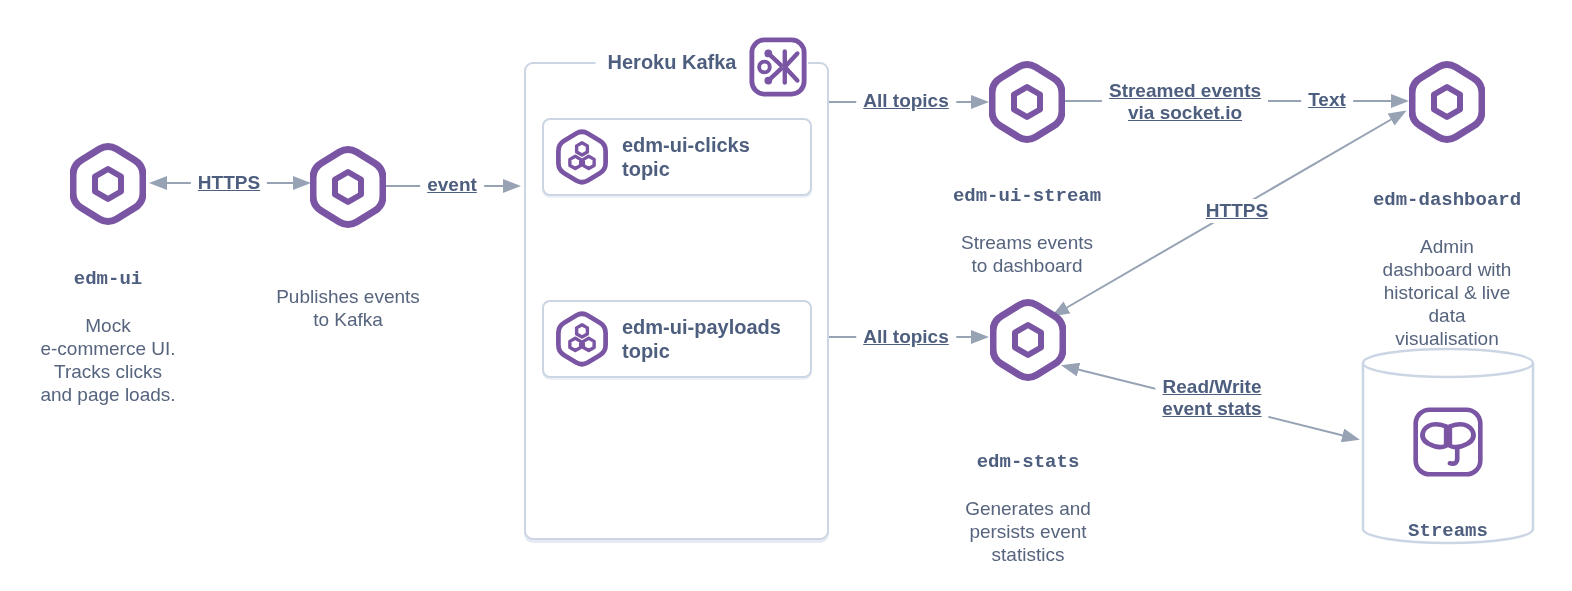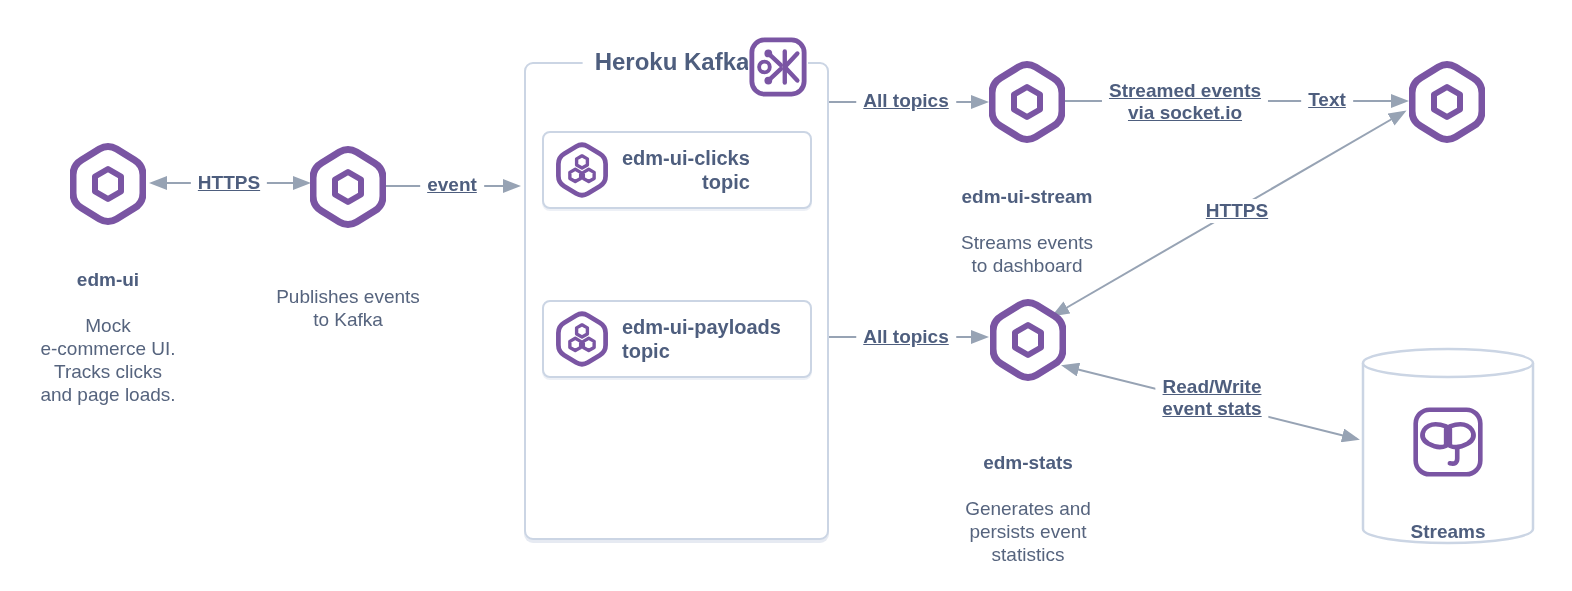--- a/index.html
+++ b/index.html
@@ -14,39 +14,39 @@
     position:absolute; transform:translate(-50%,-50%);
     background:#fff; padding:1px 7px; font-size:19px; font-weight:bold;
     color:#4E5E7E; white-space:pre-line; text-align:center; line-height:22px;text-decoration:underline;
   }
   .node-icon { position:absolute; }
   .node-text {
     position:absolute; width:220px; transform:translateX(-50%);
     text-align:center; font-size:19px; line-height:23px; color:#56647E;
     white-space:pre-line;
   }
-  .node-text .title { font-weight:bold; color:#4E5E7E; }
+  .node-text .title { font-weight:bold; color:#4E5E7E;font-family:Liberation Mono, monospace; }
   .group-box {
     position:absolute; left:524px; top:62px; width:305px; height:478px;
     border:2px solid #CBD5E4; border-radius:9px; background:#fff;
     box-shadow:0 3px 0 rgba(183,194,219,.35);
   }
   .group-title {
     position:absolute; left:672px; top:62px; transform:translate(-50%,-50%);
-    background:#fff; padding:0 12px; font-size:24px; font-weight:bold; color:#4E5E7E;
+    background:#fff; padding:0 12px; font-size:20px; font-weight:bold; color:#4E5E7E;
     white-space:nowrap;
   }
   .group-badge { position:absolute; left:748px; top:36px; background:#fff; }
   .topic-box {
     position:absolute; width:270px; height:78px;
     border:2px solid #CBD5E4; border-radius:8px; background:#fff;
     display:flex; align-items:center; gap:14px; padding-left:12px;
     box-shadow:0 2px 0 rgba(183,194,219,.25);
   }
-  .topic-box.t1 { left:542px; top:131px;text-align:right; }
+  .topic-box.t1 { left:542px; top:118px; }
   .topic-box.t2 { left:542px; top:300px; }
   .topic-label { font-size:20px; font-weight:bold; line-height:24px; color:#4E5E7E; white-space:pre-line; }
   .cylinder { position:absolute; left:1360px; top:346px; }
 </style>
 </head>
 <body>
 
 <div class="canvas">
 
   <svg width="0" height="0" style="position:absolute">
@@ -162,20 +162,28 @@
     <div class="title">edm-ui-stream</div>
     <div class="desc">Streams events
 to dashboard</div>
   </div>
 
   <div class="node-icon" style="left:1409px; top:59px">
     <svg width="76" height="86">
         <use href="#hexApp"></use>
       </svg>
   </div>
+  <div class="node-text" style="left:1447px; top:166px">
+    <div class="title">edm-dashboard</div>
+    <div class="desc">Admin
+dashboard with
+historical &amp; live
+data
+visualisation</div>
+  </div>
 
   <div class="node-icon" style="left:990px; top:297px">
     <svg width="76" height="86">
         <use href="#hexApp"></use>
       </svg>
   </div>
   <div class="node-text" style="left:1028px; top:428px">
     <div class="title">edm-stats</div>
     <div class="desc">Generates  and
 persists event

